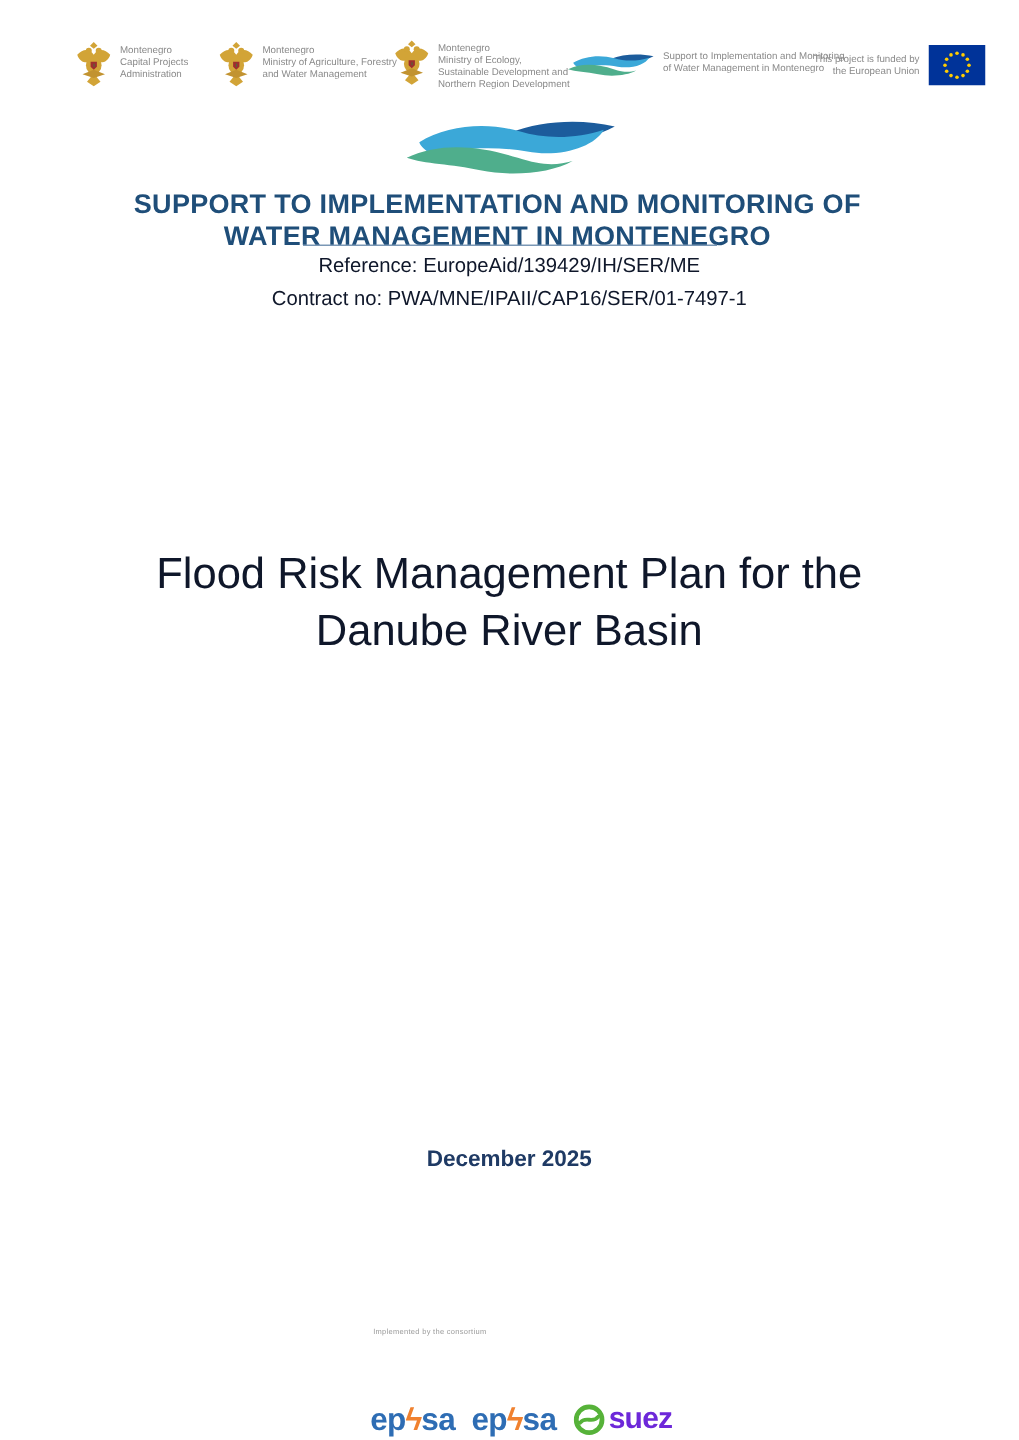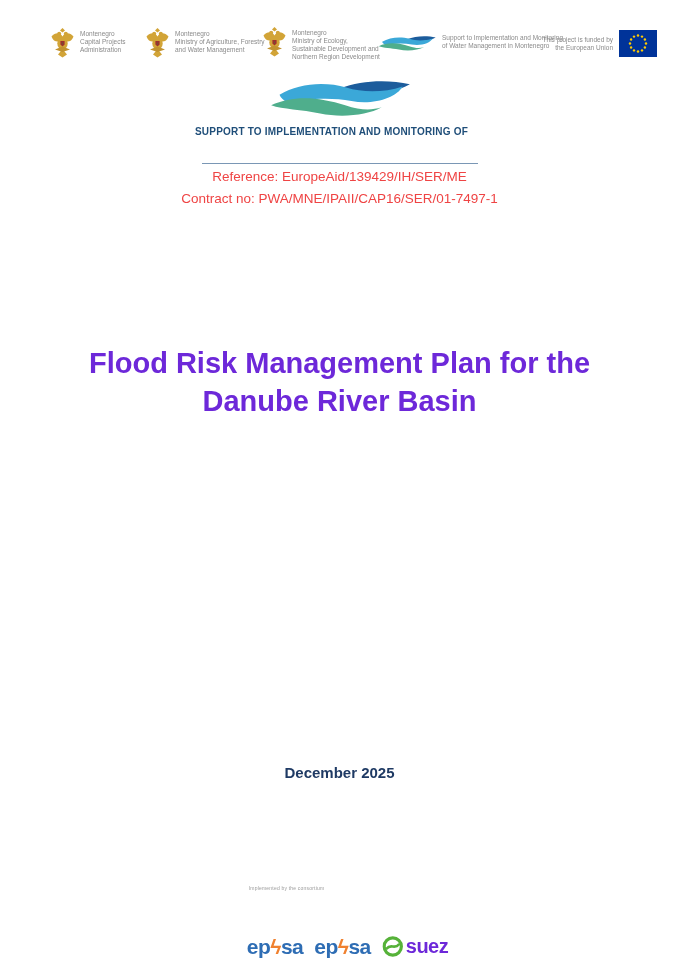--- a/index.html
+++ b/index.html
@@ -17,31 +17,31 @@
   .hlogo .txt div{white-space:nowrap;}
   .eagle{width:25px;height:32px;flex:0 0 auto;}
   .hlogo-waves{width:60px;height:22px;flex:0 0 auto;margin-top:2px;}
   .eu-block{position:absolute;display:flex;align-items:center;gap:6px;}
   .eu-block .txt{font-size:6.5px;line-height:8px;color:#8a8a8a;text-align:right;}
   .eu-flag{width:38px;height:27px;}
   
   .center-waves{position:absolute;left:50%;transform:translateX(-50%);top:78px;width:146px;height:44px;}
   .proj-title{
     position:absolute;left:0;right:16px;text-align:center;
-    font-weight:bold;font-size:10px;color:#1F4E79;letter-spacing:.2px;
+    font-weight:bold;font-size:18px;color:#1F4E79;letter-spacing:.2px;
   }
   .proj-line{position:absolute;left:50%;transform:translateX(-50%);top:163px;width:276px;height:0;border-top:1.4px solid #7a97b5;}
   .proj-ref{
     position:absolute;left:0;right:0;text-align:center;
-    font-size:13.5px;color:#ef4444;
+    font-size:13.5px;color:#0f172a;
   }
   
   .main-title{
-    position:absolute;left:0;right:0;top:344px;text-align:center;
-    font-weight:bold;font-size:29px;line-height:38px;color:#6d28d9;
+    position:absolute;left:0;right:0;top:364px;text-align:center;
+    font-weight:normal;font-size:29px;line-height:38px;color:#0f172a;
   }
   
   .doc-date{
     position:absolute;left:0;right:0;top:764px;text-align:center;
     font-weight:bold;font-size:15px;color:#1f3a64;
   }
   
   .footer{position:absolute;top:885px;left:50%;transform:translateX(-50%);margin-left:8px;}
   .footer .impl{font-size:5px;color:#9b9b9b;margin:0 0 2px 2px;letter-spacing:.2px;}
   .consortium{display:flex;align-items:center;gap:11px;margin-top:44px;}
@@ -151,20 +151,21 @@
     <svg class="eu-flag" viewBox="0 0 38 27">
         <use href="#eu-flag"></use>
       </svg>
   </div>
 
   <svg class="center-waves" viewBox="0 0 140 40">
       <use href="#waves-logo"></use>
     </svg>
 
   <div class="proj-title" style="top:126px;">SUPPORT TO IMPLEMENTATION AND MONITORING OF</div>
+  <div class="proj-title" style="top:147px;">WATER MANAGEMENT IN MONTENEGRO</div>
   <div class="proj-line"></div>
   <div class="proj-ref" style="top:169px;">Reference: EuropeAid/139429/IH/SER/ME</div>
   <div class="proj-ref" style="top:191px;">Contract no: PWA/MNE/IPAII/CAP16/SER/01-7497-1</div>
 
   <div class="main-title">
     <div>Flood Risk Management Plan for the</div>
     <div>Danube River Basin</div>
   </div>
 
   <div class="doc-date">December 2025</div>

